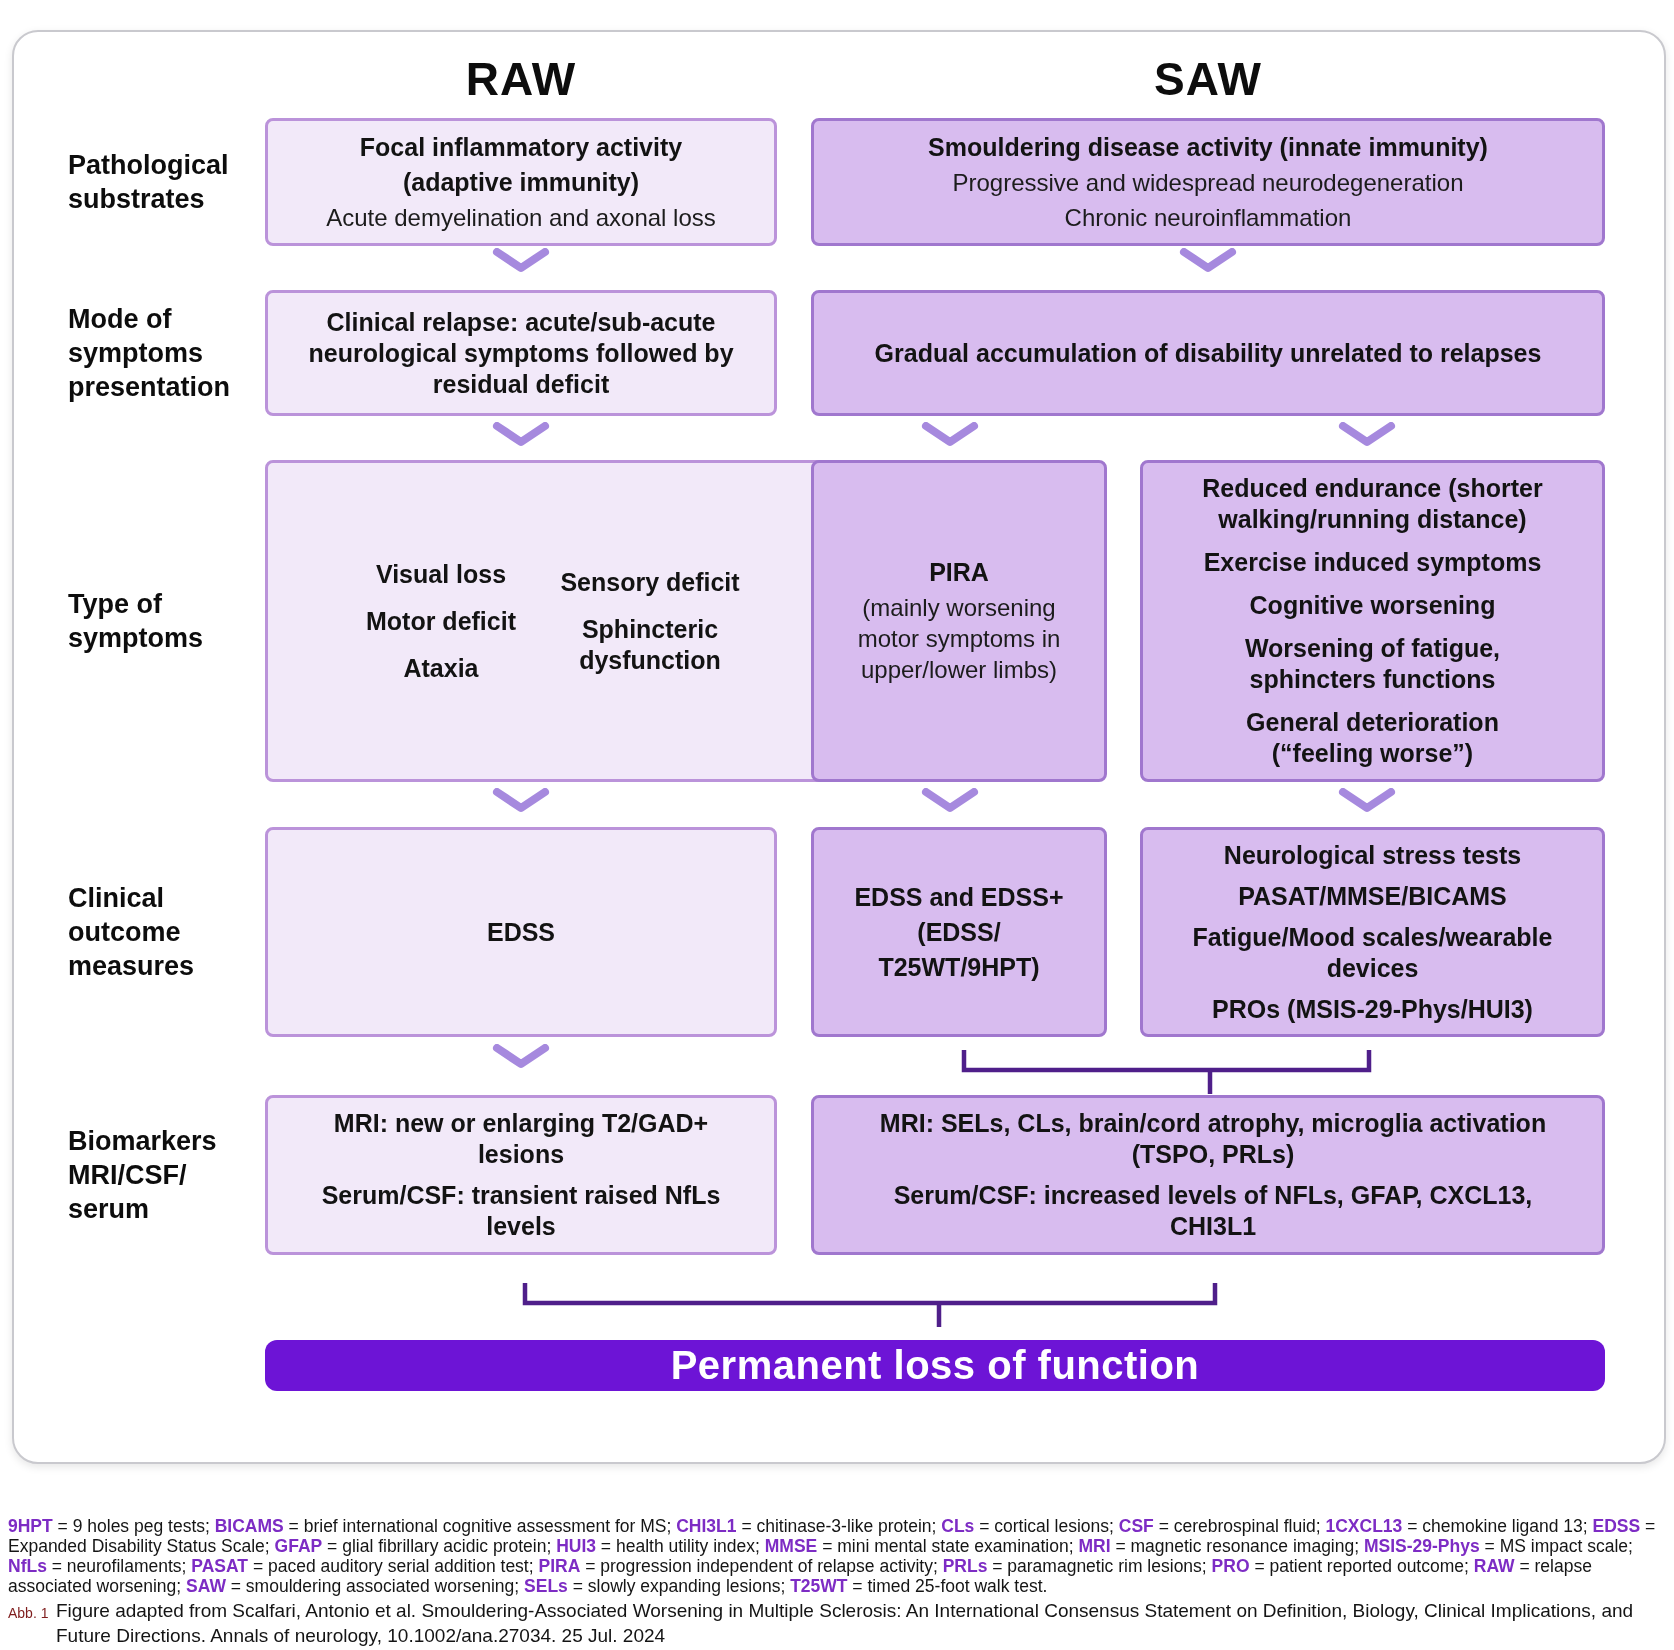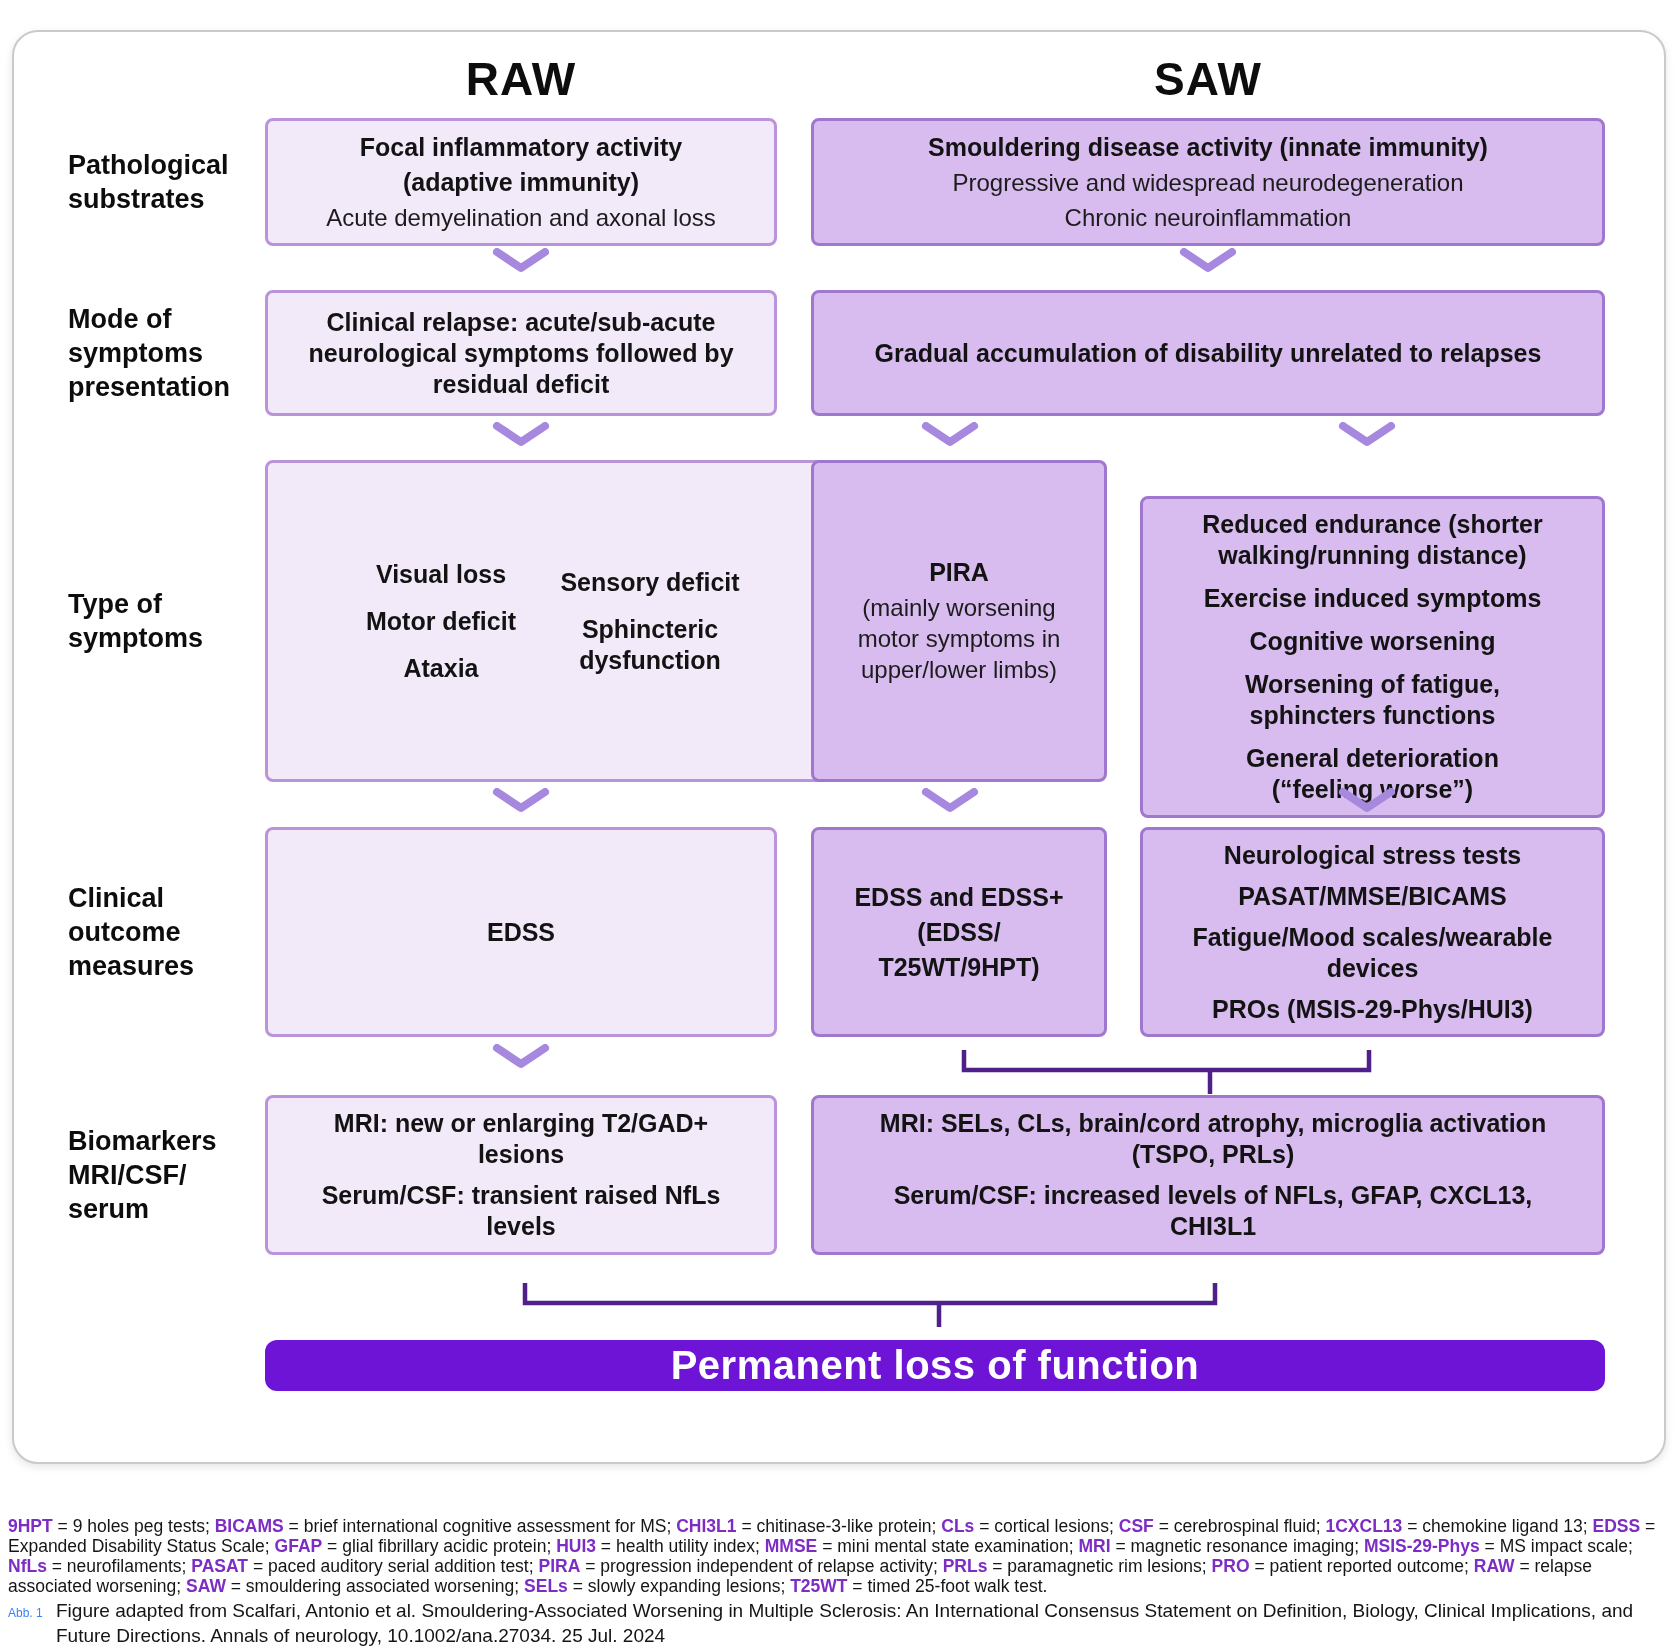--- a/index.html
+++ b/index.html
@@ -46,21 +46,21 @@
   .bigbar span{color:#ffffff;font-size:40px;font-weight:bold;letter-spacing:0.5px;}
   .legend{
     position:absolute;left:8px;top:1498px;width:1660px;
     font-size:17.5px;line-height:20px;color:#151515;text-align:left;
   }
   .legend .lt{font-weight:bold;color:#7d2cc4;}
   .caption{
     position:absolute;left:8px;top:1598px;width:1650px;
     font-size:19px;line-height:25px;color:#141414;padding-left:48px;box-sizing:border-box;
   }
-  .caption .cap-label{position:absolute;left:0;top:3px;font-size:12px;color:#3b82f6;}
+  .caption .cap-label{position:absolute;left:0;top:3px;font-size:14px;color:#7f1d1d;}
 </style>
 </head>
 <body>
 
 <div class="page">
   <div class="frame"></div>
 
   <div class="col-header raw">RAW</div>
   <div class="col-header saw">SAW</div>
 
@@ -131,21 +131,21 @@
     </div>
     <div class="stack">
       <div class="item b" style="max-width:200px;">Sensory deficit</div>
       <div class="item b" style="max-width:180px;">Sphincteric dysfunction</div>
     </div>
   </div>
   <div class="box sawbox" style="left:811px;top:460px;width:296px;height:322px;">
     <div class="line b">PIRA</div>
     <div class="line r" style="max-width:248px;">(mainly worsening motor symptoms in upper/lower limbs)</div>
   </div>
-  <div class="box sawbox" style="left:1140px;top:460px;width:465px;height:322px;margin-top:36px;">
+  <div class="box sawbox" style="left:1140px;top:460px;width:465px;height:322px;">
     <div class="item b" style="margin:6px 0;max-width:420px;">Reduced endurance (shorter walking/running distance)</div>
     <div class="item b" style="margin:6px 0;max-width:420px;">Exercise induced symptoms</div>
     <div class="item b" style="margin:6px 0;max-width:420px;">Cognitive worsening</div>
     <div class="item b" style="margin:6px 0;max-width:330px;">Worsening of fatigue, sphincters functions</div>
     <div class="item b" style="margin:6px 0;max-width:290px;">General deterioration (“feeling worse”)</div>
   </div>
 
   <svg class="chev" style="left:492px;top:788px;" viewBox="0 0 58 26">
     <polyline points="5,4 29,20 53,4" fill="none" stroke="#a689de" stroke-width="8" stroke-linecap="round" stroke-linejoin="round"></polyline>
   </svg>

